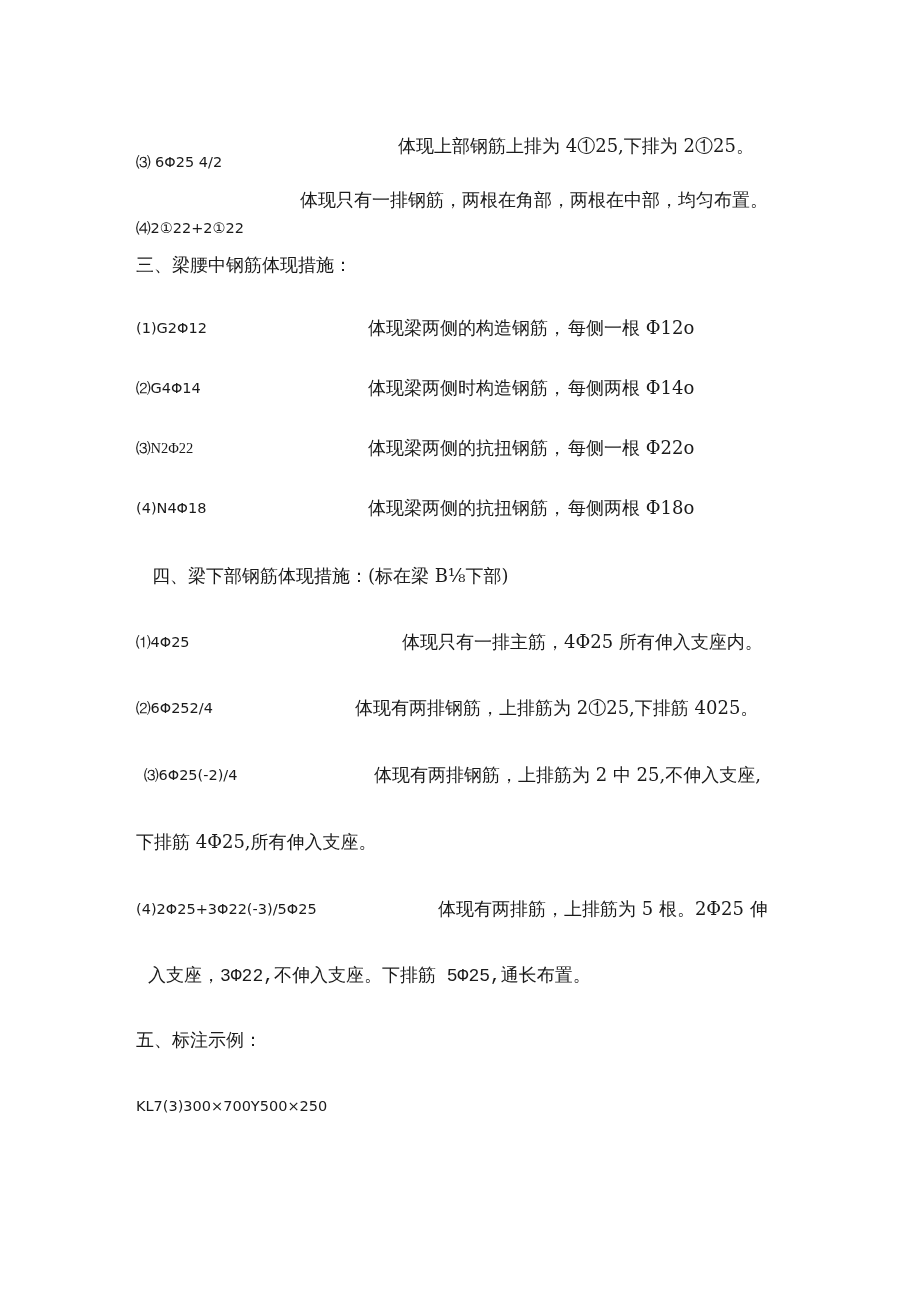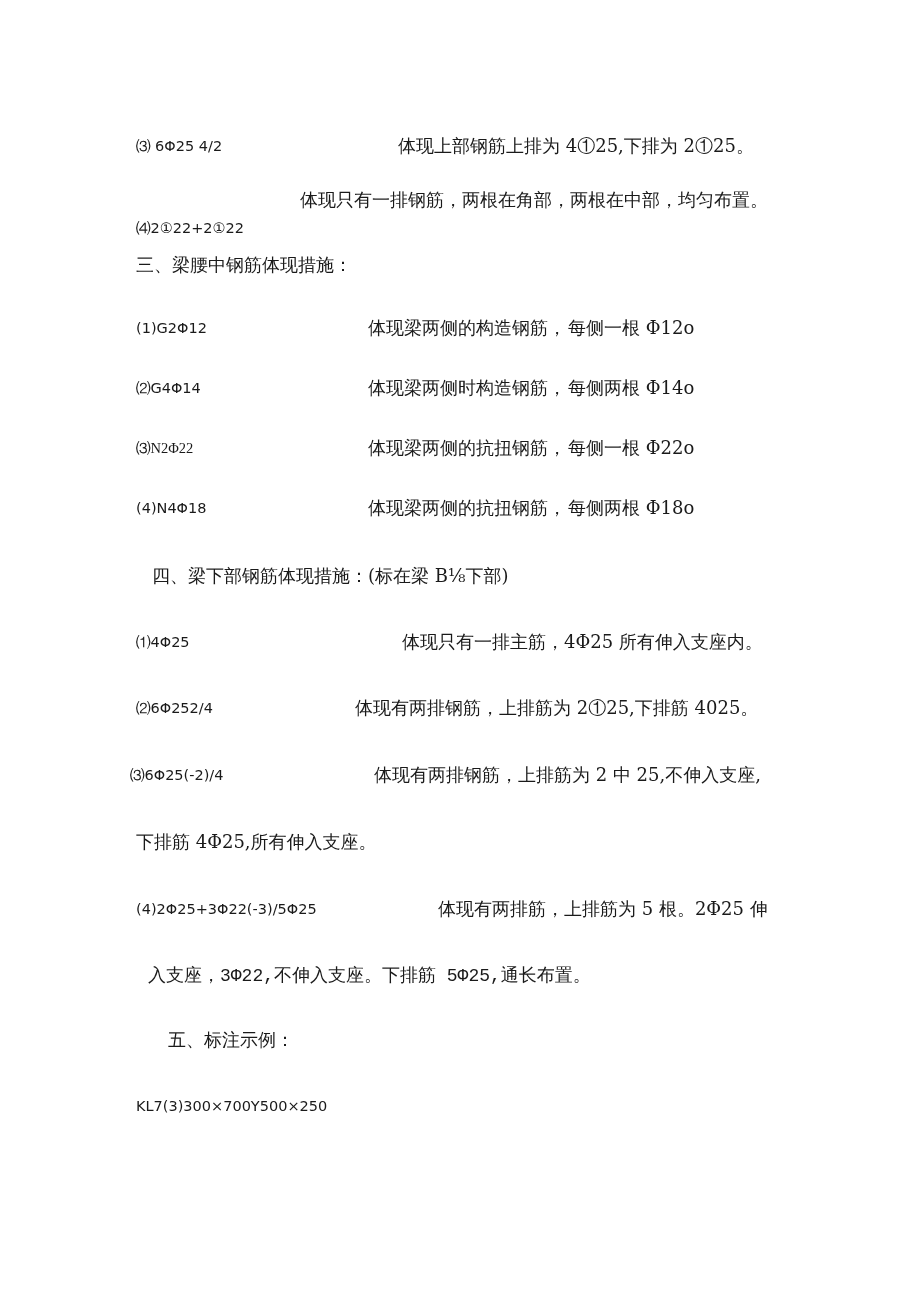--- a/index.html
+++ b/index.html
@@ -7,21 +7,21 @@
          font-family: "DejaVu Sans", "Liberation Sans", sans-serif; color: #1a1a1a; }
   .line { position: absolute; white-space: nowrap; font-size: 15px; line-height: 20px; }
   .cn { font-family: "DejaVu Serif", "Liberation Serif", serif; font-size: 18px; }
   .code { font-family: "DejaVu Sans", "Liberation Sans", sans-serif; font-size: 14.5px; }
 </style>
 </head>
 <body>
 
 <div>
 
-  <div class="line code" style="left:136px; top:136px;">⑶ 6Φ25 4/2</div>
+  <div class="line code" style="left:136px; top:152px;">⑶ 6Φ25 4/2</div>
   <div class="line cn" style="left:398px; top:136px;">体现上部钢筋上排为 4①25,下排为 2①25。</div>
 
   <div class="line code" style="left:136px; top:190px;margin-top:28px;">⑷2①22+2①22</div>
   <div class="line cn" style="left:300px; top:190px;">体现只有一排钢筋，两根在角部，两根在中部，均匀布置。</div>
 
   <div class="line cn" style="left:136px; top:255px;">三、梁腰中钢筋体现措施：</div>
 
   <div class="line code" style="left:136px; top:318px;">(1)G2Φ12</div>
   <div class="line cn" style="left:368px; top:318px;">体现梁两侧的构造钢筋，</div>
   <div class="line cn" style="left:568px; top:318px;">每侧一根 Φ12o</div>
@@ -39,24 +39,24 @@
   <div class="line cn" style="left:568px; top:498px;">每侧两根 Φ18o</div>
 
   <div class="line cn" style="left:136px; top:566px;margin-left:16px;">四、梁下部钢筋体现措施：(标在梁 B⅛下部)</div>
 
   <div class="line code" style="left:136px; top:632px;">⑴4Φ25</div>
   <div class="line cn" style="left:390px; top:632px;margin-left:12px;">体现只有一排主筋，4Φ25 所有伸入支座内。</div>
 
   <div class="line code" style="left:136px; top:698px;">⑵6Φ252/4</div>
   <div class="line cn" style="left:355px; top:698px;">体现有两排钢筋，上排筋为 2①25,下排筋 4025。</div>
 
-  <div class="line code" style="left:130px; top:765px;">⑶6Φ25(-2)/4</div>
+  <div class="line code" style="left:144px; top:765px;">⑶6Φ25(-2)/4</div>
   <div class="line cn" style="left:374px; top:765px;">体现有两排钢筋，上排筋为 2 中 25,不伸入支座,</div>
   <div class="line cn" style="left:136px; top:832px;">下排筋 4Φ25,所有伸入支座。</div>
 
   <div class="line code" style="left:136px; top:899px;">(4)2Φ25+3Φ22(-3)/5Φ25</div>
   <div class="line cn" style="left:438px; top:899px;">体现有两排筋，上排筋为 5 根。2Φ25 伸</div>
   <div class="line cn" style="left:148px; top:966px;font-family:Liberation Mono, monospace;">入支座，3Φ22,不伸入支座。下排筋 5Φ25,通长布置。</div>
 
-  <div class="line cn" style="left:136px; top:1030px;margin-left:32px;">五、标注示例：</div>
+  <div class="line cn" style="left:136px; top:1030px;">五、标注示例：</div>
   <div class="line code" style="left:136px; top:1096px;">KL7(3)300×700Y500×250</div>
 
 </div>
 
 </body></html>

